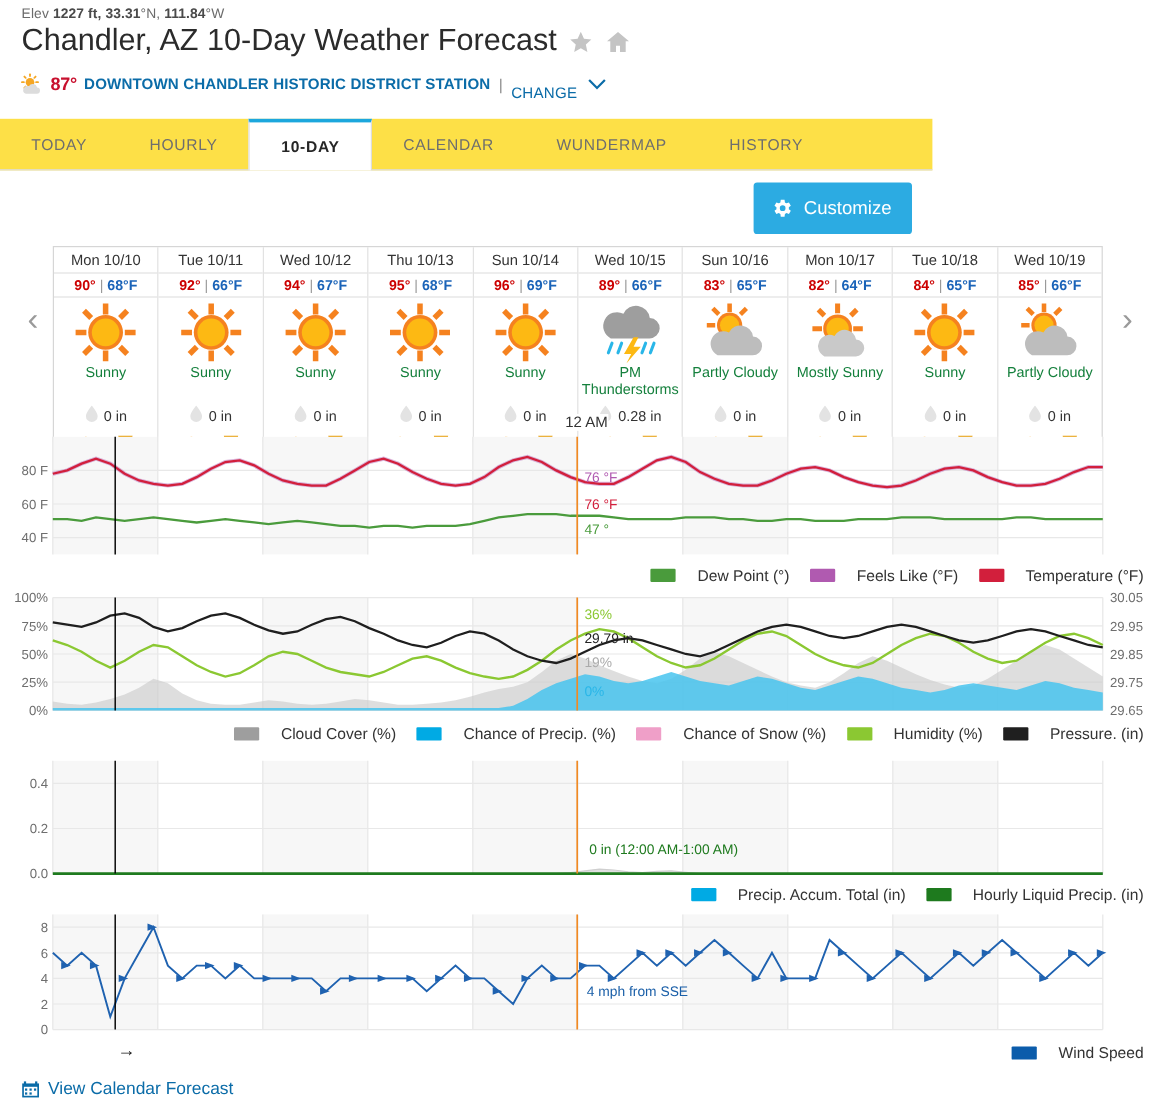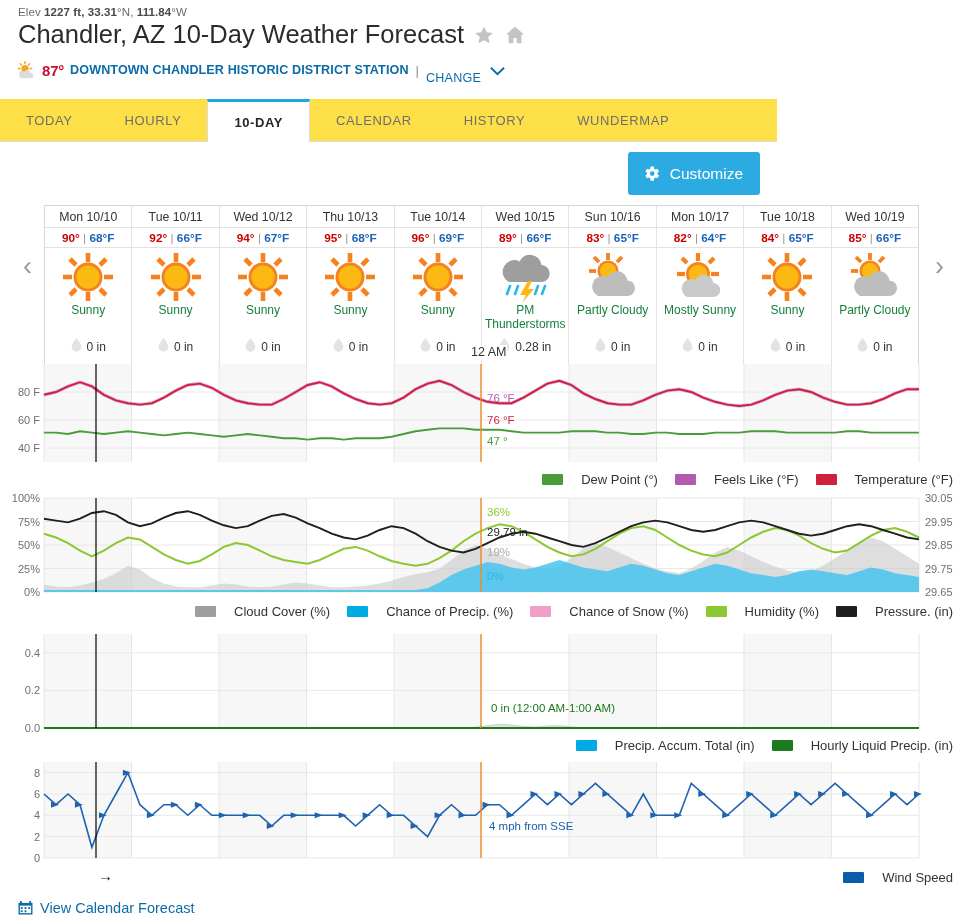--- a/index.html
+++ b/index.html
@@ -177,22 +177,22 @@
           <path d="M1 1.5L8 8.5L15 1.5" stroke="#0b6ca8" stroke-width="2" fill="none"></path>
         </svg>
     </span>
   </div>
 
   <div class="tabbar">
     <div class="tab">TODAY</div>
     <div class="tab">HOURLY</div>
     <div class="tab active">10-DAY</div>
     <div class="tab">CALENDAR</div>
+    <div class="tab">WUNDERMAP</div>
     <div class="tab">HISTORY</div>
-    <div class="tab">WUNDERMAP</div>
   </div>
 
   <div class="customize-btn">
     <span class="gear-icon">
       <svg width="19" height="19" viewBox="0 0 24 24">
           <path fill="#fff" d="M19.4 13a7.6 7.6 0 0 0 0-2l2.1-1.6-2-3.5-2.5 1a7.5 7.5 0 0 0-1.7-1L14.9 3h-4l-.4 2.9c-.6.2-1.2.6-1.7 1l-2.5-1-2 3.5L6.4 11a7.6 7.6 0 0 0 0 2l-2.1 1.6 2 3.5 2.5-1c.5.4 1.1.8 1.7 1l.4 2.9h4l.4-2.9c.6-.2 1.2-.6 1.7-1l2.5 1 2-3.5zM12.9 15a3 3 0 1 1 0-6 3 3 0 0 1 0 6z"></path>
         </svg>
     </span>
     <span>Customize</span>
   </div>
@@ -335,21 +335,21 @@
           <div class="fc-sunrow">
             <span class="sunup"><svg width="13" height="7" viewBox="0 0 13 7">
                 <path fill="#f5a623" d="M0.5 7a6 6 0 0 1 12 0z"></path>
               </svg></span>
             <span class="sundown"><svg width="13" height="7" viewBox="0 0 13 7">
                 <path fill="#e8a010" d="M0.5 0a6 6 0 0 0 12 0z"></path>
               </svg></span>
           </div>
         </div>
         <div class="fc-col">
-          <div class="fc-date">Tue 10/14</div>
+          <div class="fc-date">Sun 10/14</div>
           <div class="fc-temps"><span class="fc-hi">96°</span> <span class="fc-sep">|</span> <span class="fc-lo">69°F</span></div>
           <div class="fc-icon">
             <svg width="54" height="52" viewBox="0 0 54 52">
     <g stroke="#f5821f" stroke-width="4.6" stroke-linecap="butt">
       <line x1="27" y1="2" x2="27" y2="11"></line>
                 <line x1="27" y1="41" x2="27" y2="50"></line>
       <line x1="2" y1="26" x2="11" y2="26"></line>
                 <line x1="43" y1="26" x2="52" y2="26"></line>
       <line x1="9" y1="8" x2="15" y2="14"></line>
                 <line x1="39" y1="38" x2="45" y2="44"></line>

